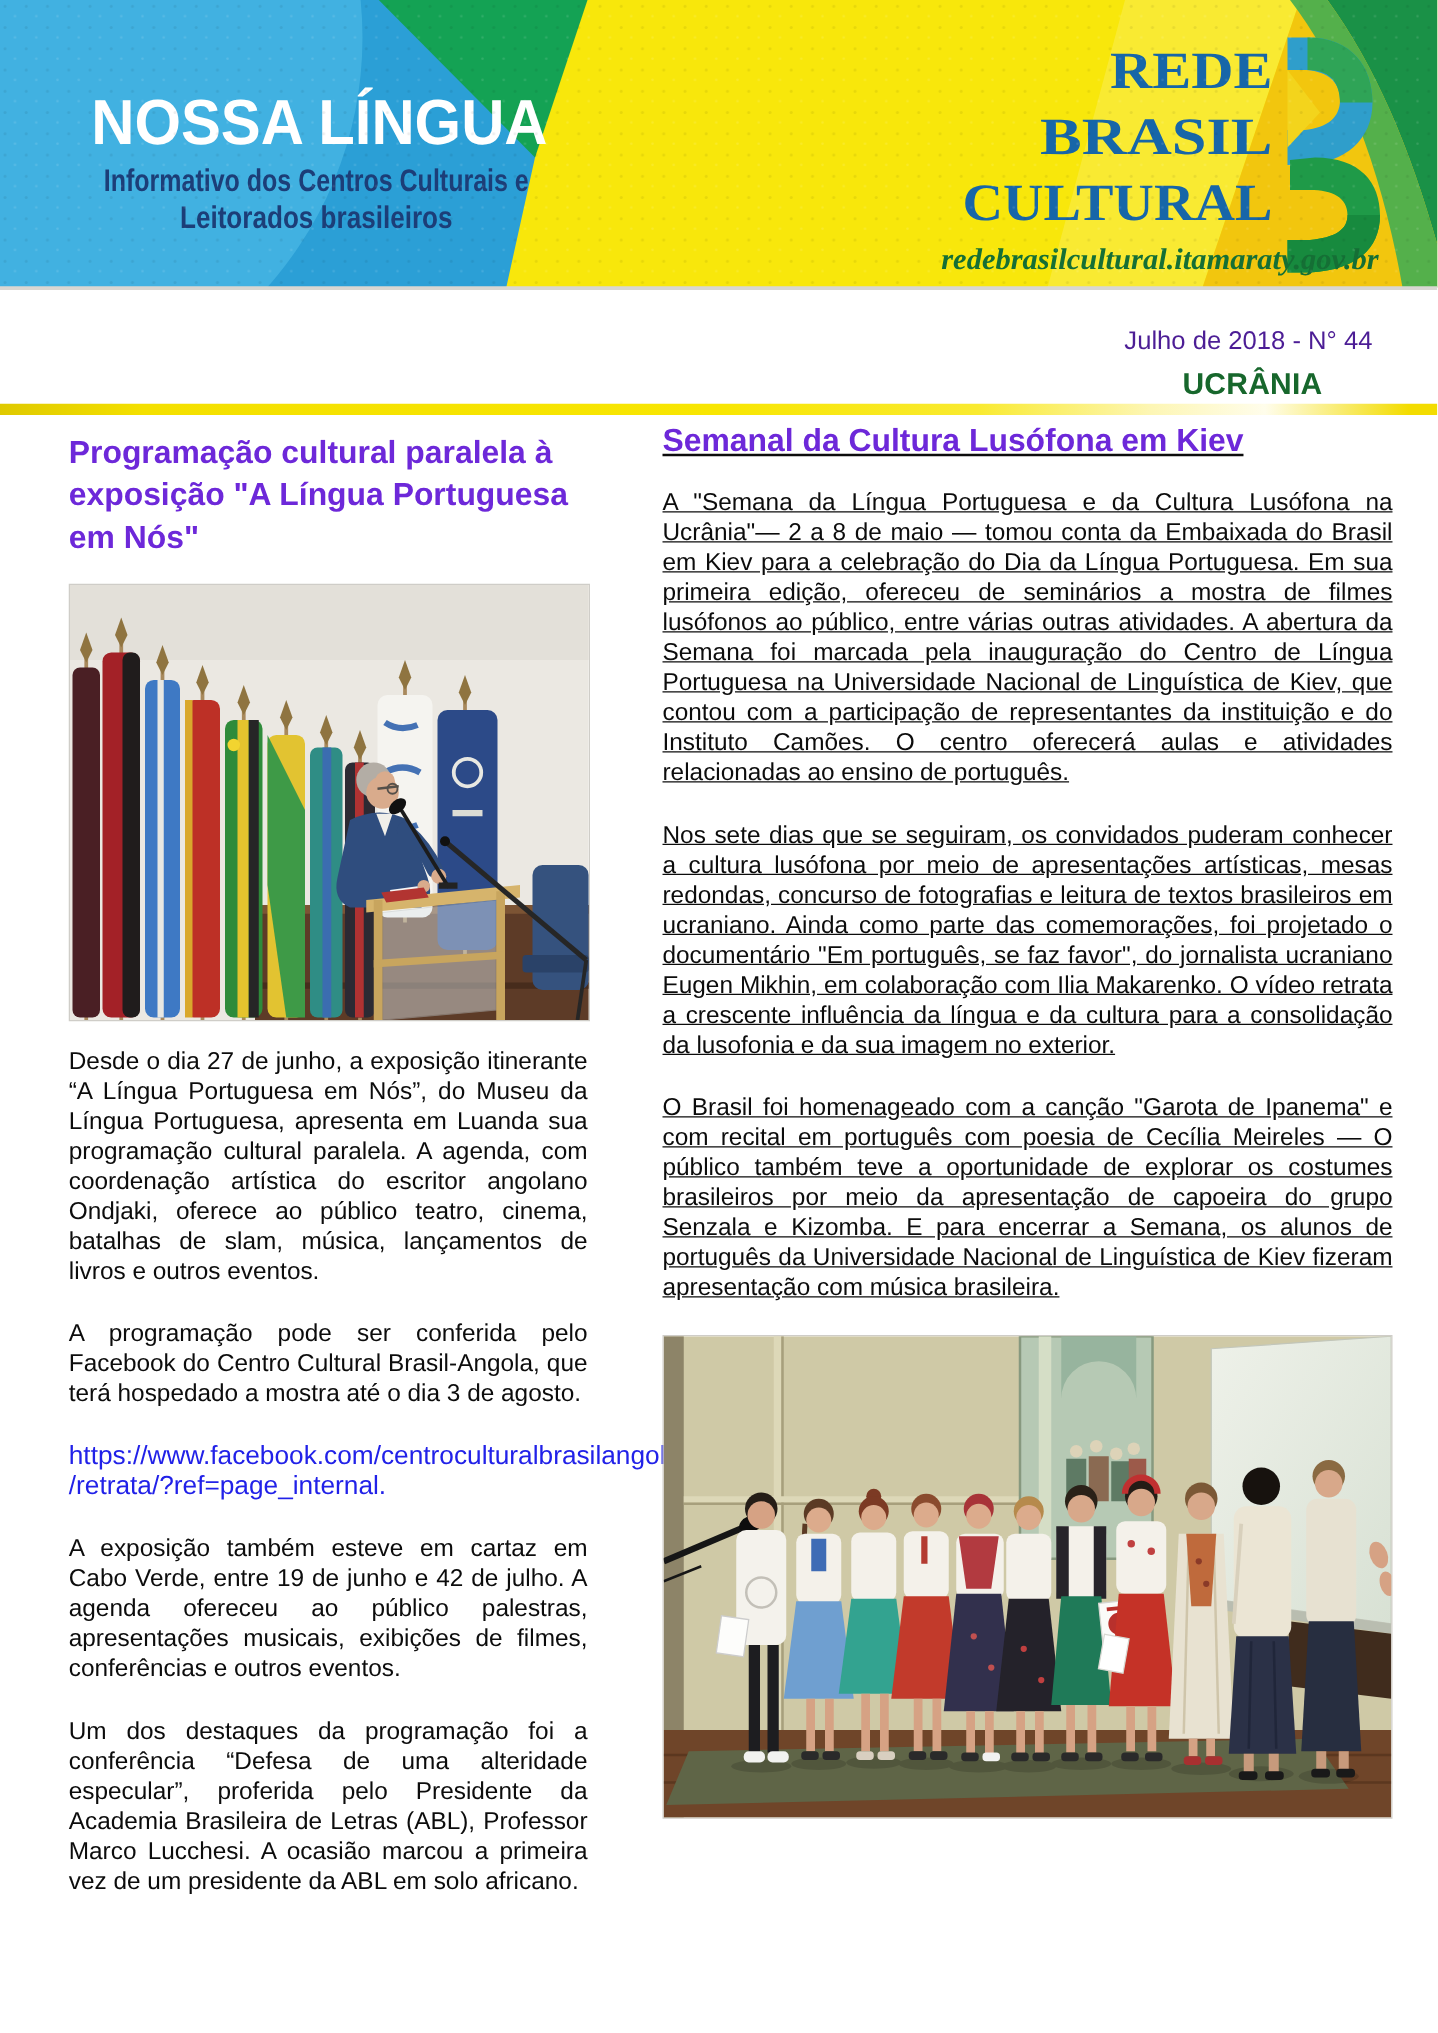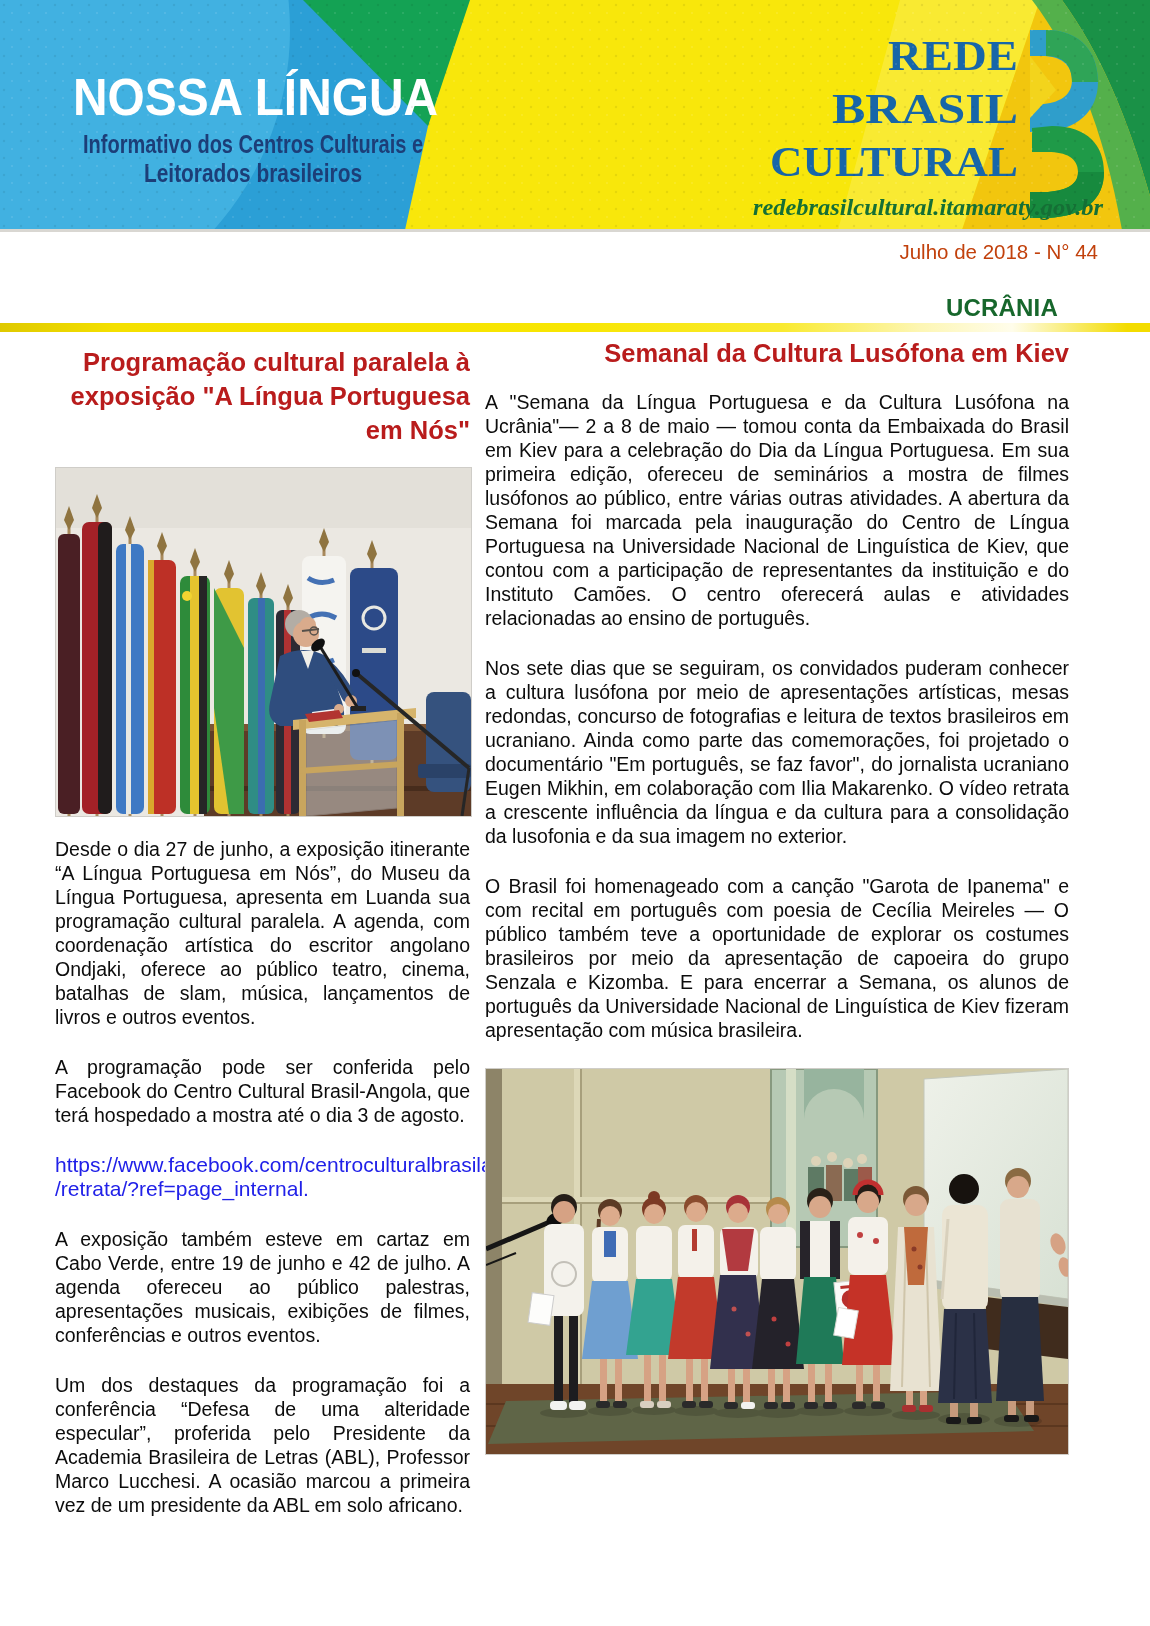--- a/index.html
+++ b/index.html
@@ -1,29 +1,29 @@
 <!DOCTYPE html>
 <html><head>
 <meta charset="utf-8">
 <style>
   html,body{margin:0;padding:0;background:#ffffff;}
   .page{position:relative;width:1150px;height:1626px;background:#ffffff;overflow:hidden;
         font-family:"Liberation Sans", sans-serif;color:#0c0c0c;}
   .banner{position:absolute;left:0;top:0;width:1150px;height:232px;}
   .banner svg{display:block;}
-  .dateline{position:absolute;top:240px;right:52px;font-size:20.5px;color:#c2410c;}
+  .dateline{position:absolute;top:261px;right:52px;font-size:20.5px;color:#4c1d95;}
   .secheader{position:absolute;top:294px;font-size:24px;font-weight:bold;color:#17672c;letter-spacing:.2px;}
   .secheader.left{left:57px;}
   .secheader.right{right:92px;}
   .rule{position:absolute;top:323px;left:0;width:1150px;height:9px;
         background:linear-gradient(90deg,#dfc900 0%,#f4e000 10%,#f8e602 50%,#f9ea30 68%,#fdf6b4 80%,#fffdeb 88%,#f3dc00 98%);}
   .col{position:absolute;}
   .col-left{left:55px;top:345px;width:415px;}
-  .col-right{left:485px;top:336px;width:584px;}
-  h2.headline{margin:0 0 20px 0;font-size:25.5px;line-height:34px;font-weight:bold;text-align:right;color:#b91c1c;}
+  .col-right{left:530px;top:336px;width:584px;text-decoration:underline;}
+  h2.headline{margin:0 0 20px 0;font-size:25.5px;line-height:34px;font-weight:bold;text-align:left;color:#6d28d9;}
   .col p{margin:0 0 26px 0;font-size:19.5px;line-height:24px;text-align:justify;}
   .photo{display:block;border:1px solid #cfcdc8;}
   .photo-left{margin:0 0 20px 0;}
   .photo-right{margin:14px 0 0 0;}
   a.fblink{display:block;margin:0 0 26px 0;color:#2121e8;font-size:21px;line-height:24px;cursor:pointer;text-decoration:none;}
   a.fblink span{display:block;}
 </style>
 </head>
 <body>
 

